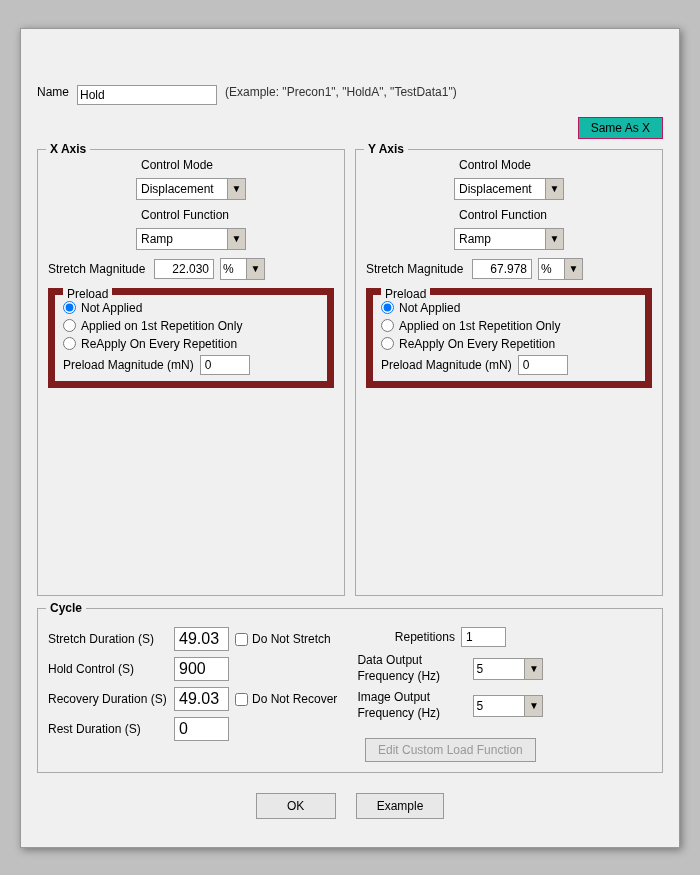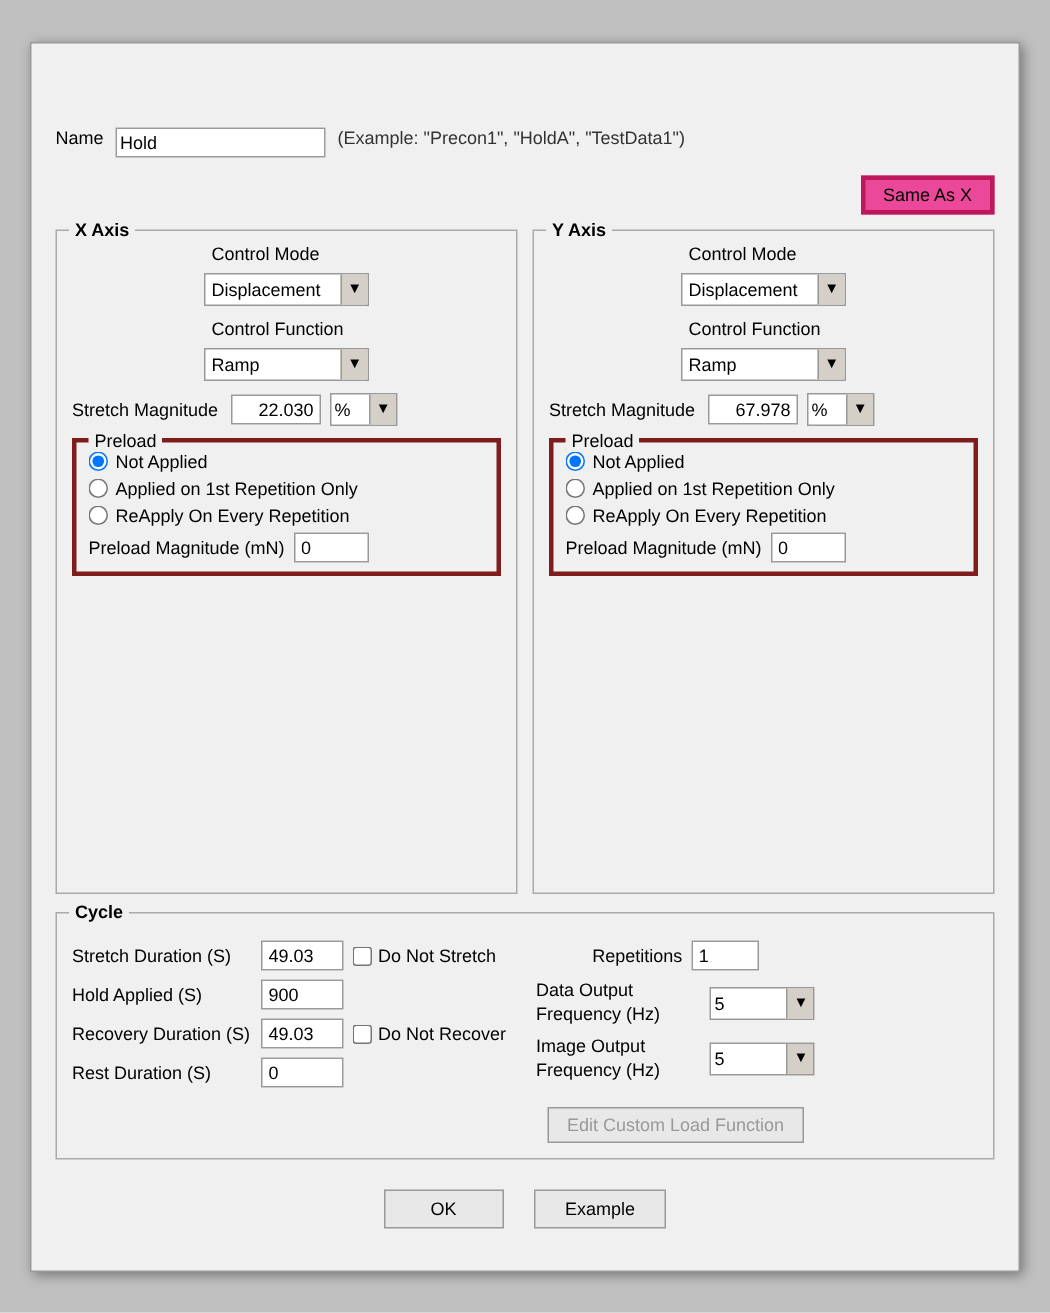--- a/index.html
+++ b/index.html
@@ -66,22 +66,22 @@
       font-size: 12px;
       color: #333;
       flex: 1;
     }
     .same-as-x-row {
       display: flex;
       justify-content: flex-end;
       margin-bottom: 2px;
     }
     .btn {
-      background: #ec4899;
-      border: 3px solid #be185d;
+      background: #14b8a6;
+      border: 1px solid #be185d;
       padding: 3px 12px;
       font-size: 12px;
       cursor: pointer;
       min-width: 70px;
     }
     .btn:disabled { color: #999; background: #e8e8e8; cursor: default; }
     .axes-row {
       display: flex;
       gap: 10px;
       flex: 1;
@@ -170,21 +170,21 @@
       font-size: 12px;
       flex: 1;
       height: 100%;
       outline: none;
       padding: 0 2px;
       appearance: none;
       -webkit-appearance: none;
       cursor: pointer;
     }
     .preload-group {
-      border: 3px solid #7f1d1d;
+      border: 7px solid #7f1d1d;
       padding: 6px 8px;
       position: relative;
       margin-top: 4px;
     }
     .preload-legend {
       position: absolute;
       top: -8px;
       left: 8px;
       background: #f0f0f0;
       padding: 0 4px;
@@ -230,21 +230,21 @@
     .cycle-field-row {
       display: flex;
       align-items: center;
       gap: 6px;
       margin-bottom: 6px;
     }
     .cycle-label { font-size: 12px; width: 120px; }
     .cycle-input {
       border: 1px solid #999;
       padding: 2px 4px;
-      font-size: 12px;
+      font-size: 16px;
       width: 55px;
       background: white;
     }
     .checkbox-label {
       display: flex;
       align-items: center;
       gap: 4px;
       font-size: 12px;
     }
     .checkbox-label input { cursor: pointer; }
@@ -470,21 +470,21 @@
         <div class="cycle-left">
           <div class="cycle-field-row">
             <span class="cycle-label">Stretch Duration (S)</span>
             <input class="cycle-input" type="text" value="49.03" style="">
             <label class="checkbox-label">
               <input type="checkbox" style="">
               <span>Do Not Stretch</span>
             </label>
           </div>
           <div class="cycle-field-row">
-            <span class="cycle-label">Hold Applied (S)</span>
+            <span class="cycle-label">Hold Control (S)</span>
             <input class="cycle-input" type="text" value="900" style="">
           </div>
           <div class="cycle-field-row">
             <span class="cycle-label">Recovery Duration (S)</span>
             <input class="cycle-input" type="text" value="49.03" style="">
             <label class="checkbox-label">
               <input type="checkbox" style="">
               <span>Do Not Recover</span>
             </label>
           </div>

